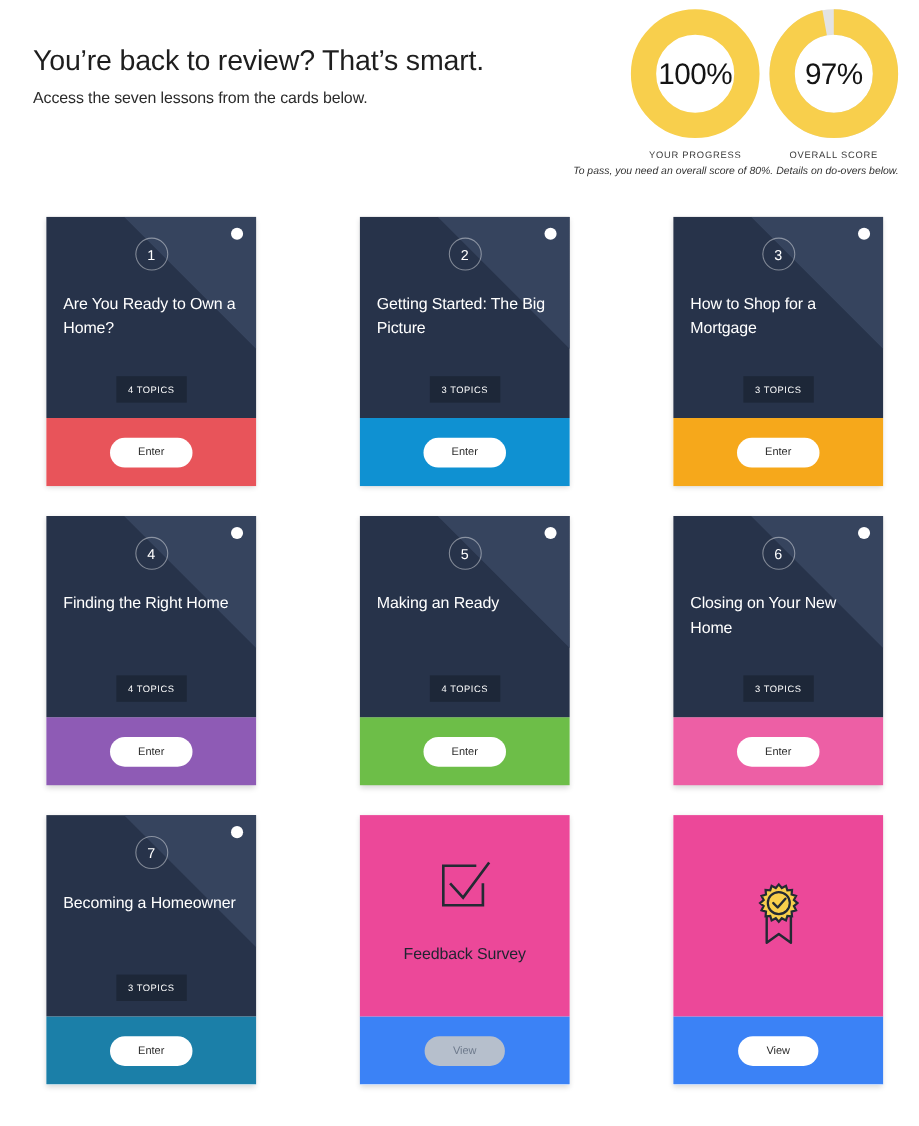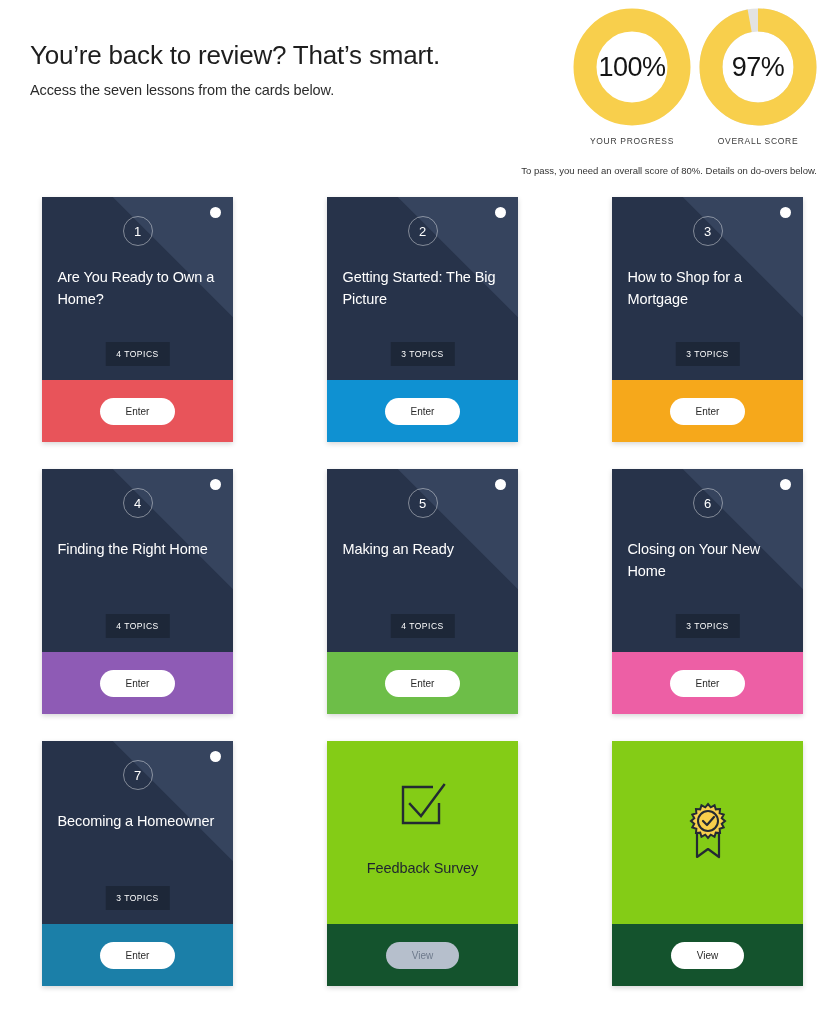--- a/index.html
+++ b/index.html
@@ -64,22 +64,23 @@
   .gauge-label {
     margin-top: 10px;
     font-size: 8.5px;
     letter-spacing: 0.7px;
     color: #3a3a3a;
     text-transform: uppercase;
   }
   .pass-note {
     position: absolute;
     right: 18px;
-    top: 165px;
+    top: 150px;
     font-size: 9.5px;
+    font-style: italic;
     color: #333;
     white-space: nowrap;
   }
 
   
   .grid {
     position: absolute;
     top: 197px;
     left: 42px;
     width: 762px;
@@ -181,38 +182,38 @@
     font-family: "Liberation Sans", sans-serif;
   }
   .pill.disabled {
     background: #b6bfcc;
     color: #6e7a8c;
     cursor: default;
   }
 
   
   .card-body.extra {
-    background: #84cc16;
+    background: #ec4899;
     justify-content: center;
     padding-bottom: 6px;
   }
   .extra-icon {
     display: block;
     margin: 0 auto;
   }
   .extra-title {
     margin-top: 26px;
     width: 165px;
     text-align: center;
     font-size: 14.5px;
     line-height: 1.55;
     color: #1f2430;
     letter-spacing: -0.1px;
   }
-  .card-footer.slate { background: #14532d; }
+  .card-footer.slate { background: #3b82f6; }
 </style>
 </head>
 <body>
 
 <div class="header">
   <h1 class="headline">You’re back to review? That’s smart.</h1>
   <p class="subhead">Access the seven lessons from the cards below.</p>
 
   <div class="gauges">
 

